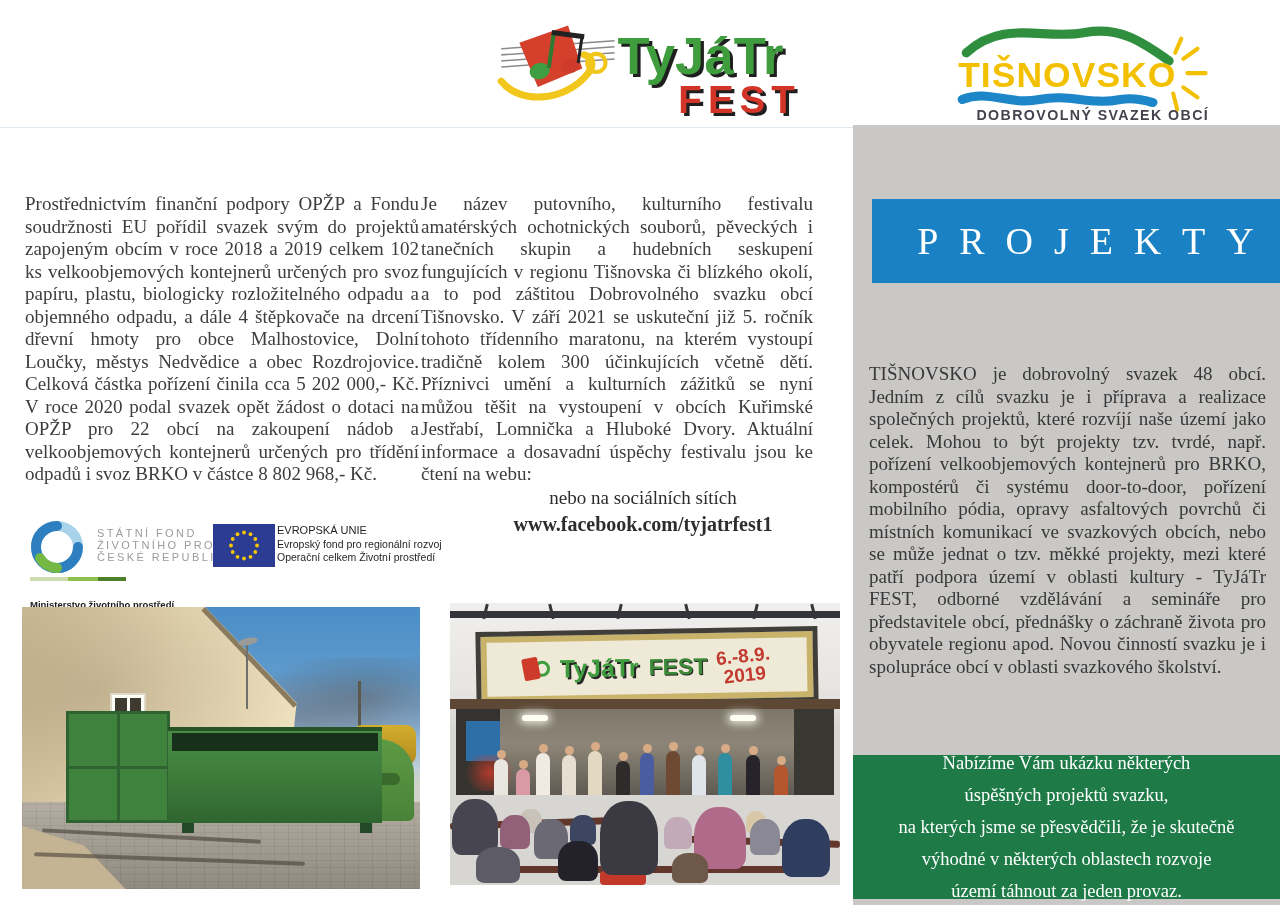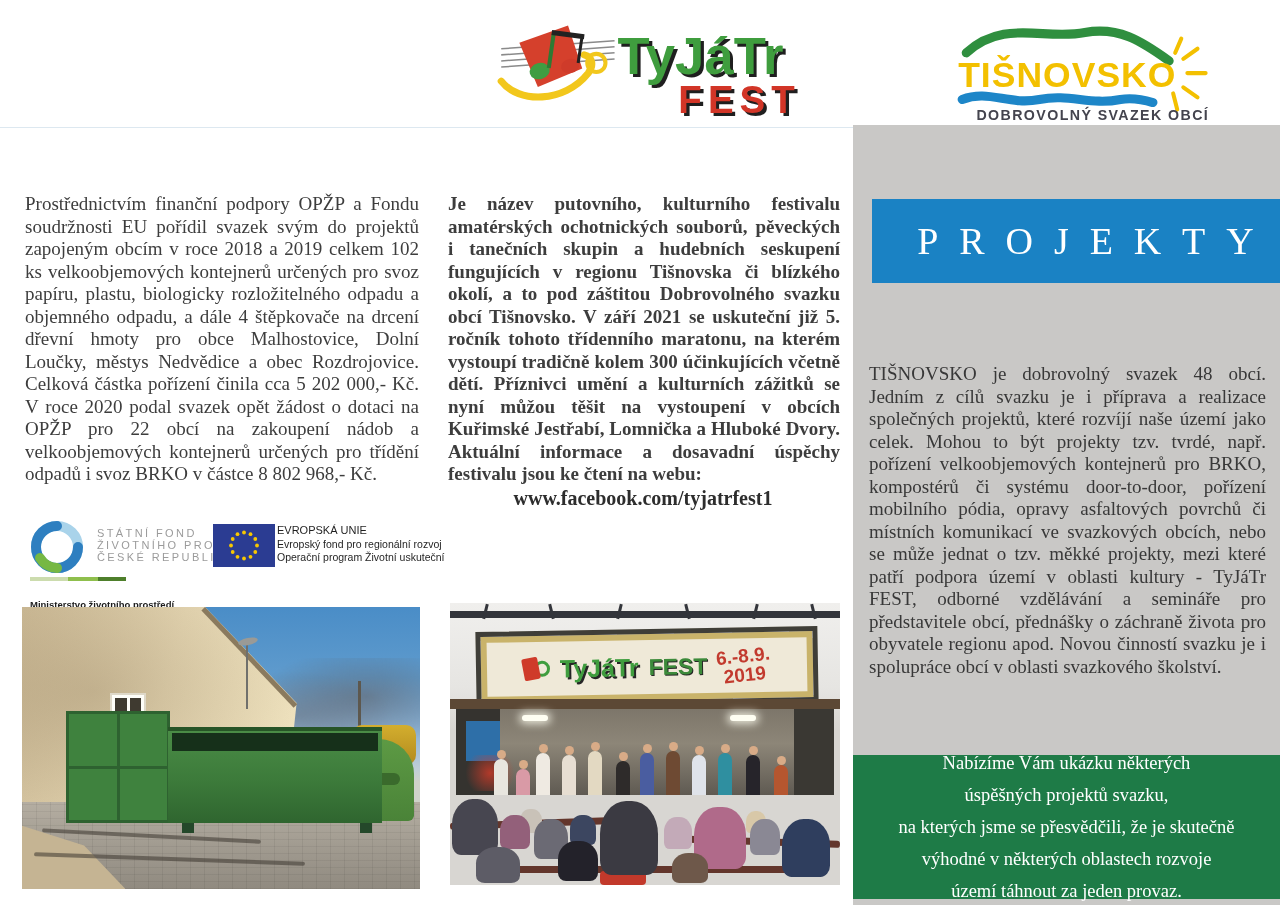--- a/index.html
+++ b/index.html
@@ -22,21 +22,21 @@
            font-size:10.5px;line-height:13.5px;color:#1f1f1f;}
   .eu-title{font-weight:normal;font-size:11px;}
   .ministry-bar{position:absolute;left:30px;top:577px;width:96px;height:4px;display:flex;}
   .ministry-bar i{display:block;height:100%;}
   .mb1{width:38px;background:#ccdcae;}.mb2{width:30px;background:#8fbf4d;}.mb3{width:28px;background:#4e7f2b;}
   .ministry-label{position:absolute;left:30px;top:584px;font-family:"Liberation Sans","DejaVu Sans",sans-serif;
                   font-size:9.5px;font-weight:bold;color:#1c1c1c;margin-top:15px;}
 
   
   .tyjatr-logo{position:absolute;left:483px;top:10px;width:334px;height:110px;}
-  .col-mid-text{position:absolute;left:448px;top:193px;width:392px;font-weight:bold;}
+  .col-mid-text{position:absolute;left:421px;top:193px;width:392px;}
   .links-block{position:absolute;left:447px;top:485px;width:392px;text-align:center;color:#2d2d2d;}
   .link-web{font-weight:bold;font-size:20px;line-height:26px;}
   .link-note{font-size:19px;line-height:26px;}
 
   
   .tisnovsko-logo{position:absolute;left:948px;top:10px;width:284px;height:112px;}
   .gray-col{position:absolute;left:853px;top:125px;width:427px;height:780px;background:#c9c8c6;}
   .projekty-band{position:absolute;left:872px;top:199px;width:427px;height:84px;background:#1a82c4;
                  display:flex;align-items:center;justify-content:center;}
   .projekty-title{color:#fff;font-size:38px;letter-spacing:0.55em;padding-left:0.55em;}
@@ -165,21 +165,21 @@
         <circle cx="24.5" cy="32.8" r="1.9"></circle>
       <circle cx="19.7" cy="28" r="1.9"></circle>
         <circle cx="18" cy="21.5" r="1.9"></circle>
       <circle cx="19.7" cy="15" r="1.9"></circle>
         <circle cx="24.5" cy="10.2" r="1.9"></circle>
     </g>
   </svg>
   <div class="eu-text">
     <div class="eu-title">EVROPSKÁ UNIE</div>
     <div>Evropský fond pro regionální rozvoj</div>
-    <div>Operační program Životní uskuteční</div>
+    <div>Operační celkem Životní prostředí</div>
   </div>
 
   <div class="ministry-bar">
     <i class="mb1"></i>
       <i class="mb2"></i>
       <i class="mb3"></i>
   </div>
   <div class="ministry-label">Ministerstvo životního prostředí</div>
 
   <div class="photo photo-containers">
@@ -221,20 +221,21 @@
     <circle cx="112" cy="52" r="9" fill="none" stroke="#f2c71c" stroke-width="4"></circle>
     <text x="136" y="66" font-family="Liberation Sans, DejaVu Sans, sans-serif" font-weight="bold" font-size="52" fill="#1f1f1f">TyJáTr</text>
     <text x="133" y="63" font-family="Liberation Sans, DejaVu Sans, sans-serif" font-weight="bold" font-size="52" fill="#3f9d3e">TyJáTr</text>
     <text x="196" y="104" font-family="Liberation Sans, DejaVu Sans, sans-serif" font-weight="bold" font-size="38" letter-spacing="6" fill="#1f1f1f">FEST</text>
     <text x="193" y="101" font-family="Liberation Sans, DejaVu Sans, sans-serif" font-weight="bold" font-size="38" letter-spacing="6" fill="#d23527">FEST</text>
   </svg>
 
   <div class="body-text col-mid-text">Je název putovního, kulturního festivalu amatérských ochotnických souborů, pěveckých i tanečních skupin a hudebních seskupení fungujících v regionu Tišnovska či blízkého okolí, a to pod záštitou Dobrovolného svazku obcí Tišnovsko. V září 2021 se uskuteční již 5. ročník tohoto třídenního maratonu, na kterém vystoupí tradičně kolem 300 účinkujících včetně dětí. Příznivci umění a kulturních zážitků se nyní můžou těšit na vystoupení v obcích Kuřimské Jestřabí, Lomnička a Hluboké Dvory. Aktuální informace a dosavadní úspěchy festivalu jsou ke čtení na webu:</div>
 
   <div class="links-block">
+    <div class="link-note">nebo na sociálních sítích</div>
     <div class="link-web">www.facebook.com/tyjatrfest1</div>
   </div>
 
   <div class="photo photo-festival">
     <div class="mp-truss"></div>
     <span class="mp-tick" style="left:34px;transform:rotate(14deg);"></span>
     <span class="mp-tick" style="left:100px;transform:rotate(-14deg);"></span>
     <span class="mp-tick" style="left:168px;transform:rotate(14deg);"></span>
     <span class="mp-tick" style="left:236px;transform:rotate(-14deg);"></span>
     <span class="mp-tick" style="left:304px;transform:rotate(14deg);"></span>

